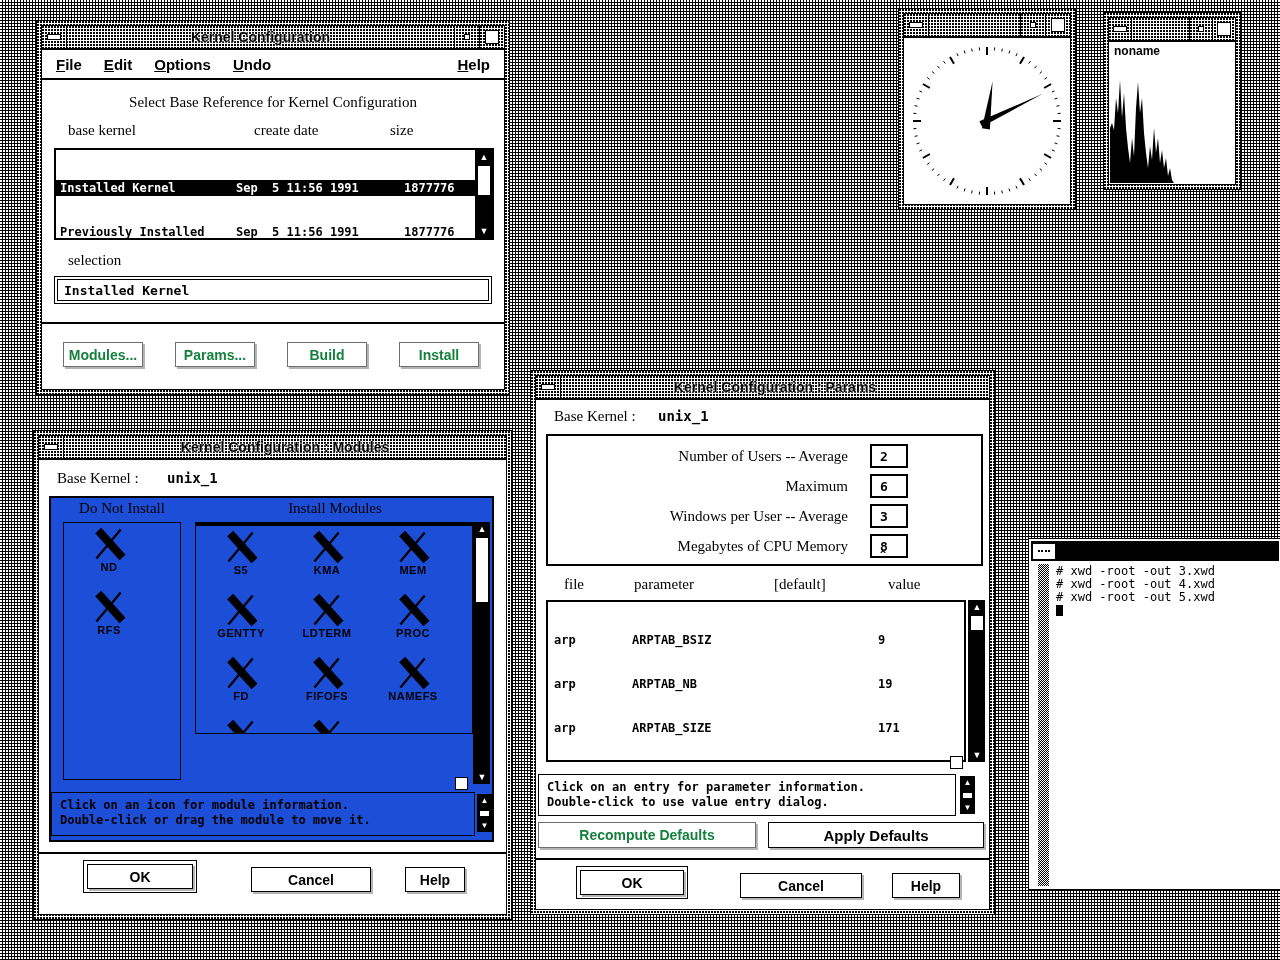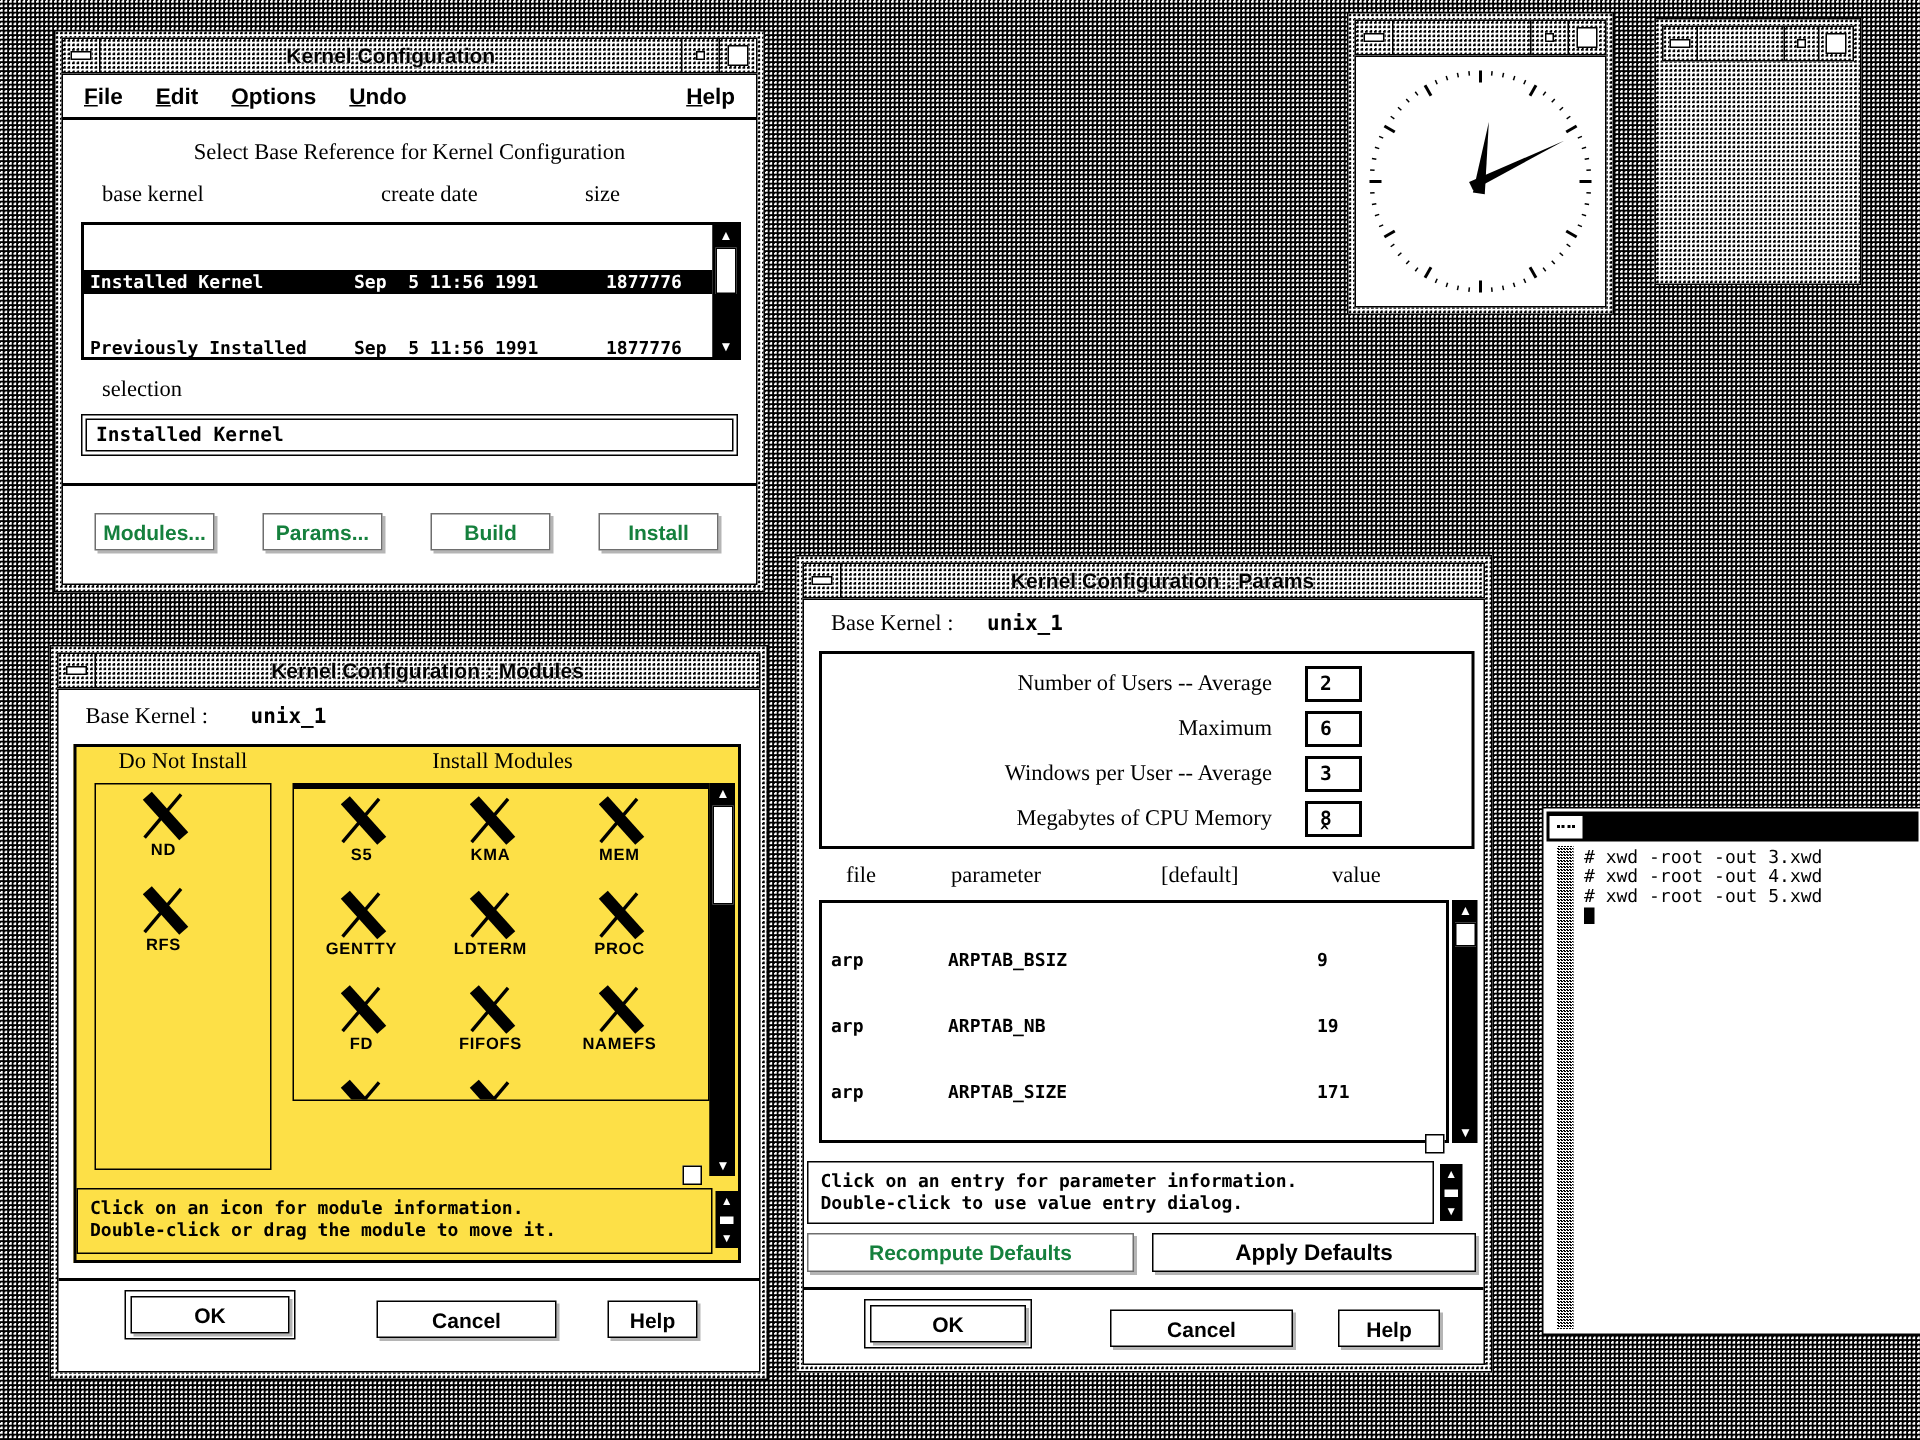--- a/index.html
+++ b/index.html
@@ -65,21 +65,21 @@
   .colhead { position:absolute; }
   .listbox { position:absolute; left:12px; top:98px; width:440px; height:92px; border:2px solid #000; display:flex; }
   .listrows { flex:1; overflow:hidden; padding-top:2px; }
   .lrow { display:flex; height:16px; line-height:16px; padding-left:4px; }
   .lrow.sel { background:#000; color:#fff; }
   .c-name { width:176px; } .c-date { width:168px; } .c-size { flex:1; }
   .fieldwrap { position:absolute; border:1px solid #000; padding:2px; background:#fff; }
   .fieldin { border:1px solid #000; height:100%; display:flex; align-items:center; padding-left:6px; }
 
   
-  .outer-box { position:absolute; border:2px solid #000; background:#fde047; }
+  .outer-box { position:absolute; border:2px solid #000; background:#1d4ed8; }
   .panel-label { position:absolute; text-align:center; }
   .panel { position:absolute; border:1px solid #000; overflow:hidden; }
   .panel.thicktop { border-top:4px solid #000; }
   .mod-grid { display:flex; flex-wrap:wrap; padding:4px 0 0 2px; }
   .mod-icon { width:86px; height:63px; display:flex; flex-direction:column; align-items:center; justify-content:flex-start; }
   .mod-icon svg { display:block; }
   .mlabel { font-weight:bold; font-size:11px; margin-top:0px; letter-spacing:0.5px; }
   .hintbox { position:absolute; border:1px solid #000; padding:5px 8px; }
   .hintline { font-family:"DejaVu Sans Mono", monospace; font-weight:bold; font-size:12px; line-height:15px; white-space:pre; }
 
@@ -471,20 +471,26 @@
     <div class="tb-fill"></div>
     <div class="tb-title boxed">xload</div>
     <div class="tb-fill"></div>
     <div class="tbtn right">
         <div class="glyph-min"></div>
       </div>
     <div class="tbtn right">
         <div class="glyph-max"></div>
       </div>
   </div>
+  <div class="client">
+    <div class="xload-label">noname</div>
+    <svg class="xload-graph" width="80" height="115" viewBox="0 0 80 115">
+      <polygon fill="#000" points="0,115 0,60 2,55 4,62 6,30 8,45 10,12 12,50 14,25 16,60 18,80 20,95 22,70 24,88 26,40 28,14 30,45 32,30 34,65 36,85 38,100 40,78 42,92 44,60 46,85 48,70 50,95 52,82 54,100 56,90 58,108 60,100 62,112 64,115"></polygon>
+    </svg>
+  </div>
 </div>
 
 <div class="xterm" style="left:1028px; top:538px; width:254px; height:352px;">
   <div class="xterm-tb">
     <div class="xterm-menu">
         <div class="xterm-menu-glyph"></div>
       </div>
   </div>
   <div class="xterm-body">
     <div class="xterm-sb checker"></div>

